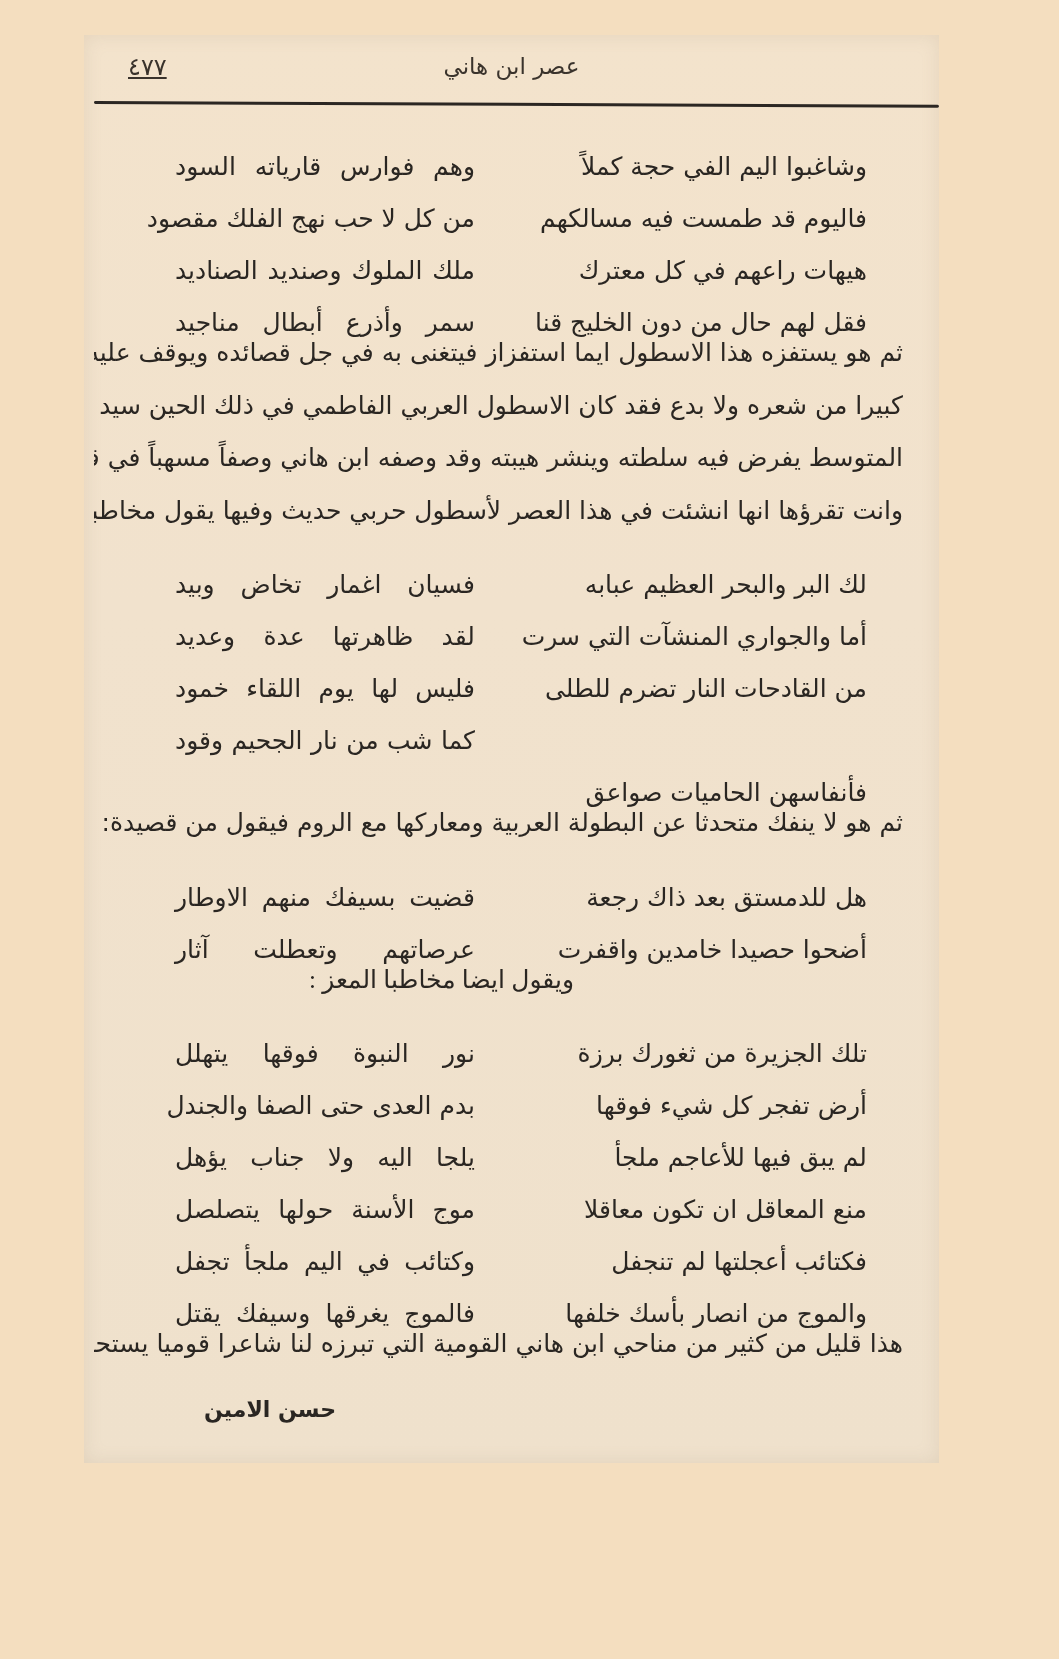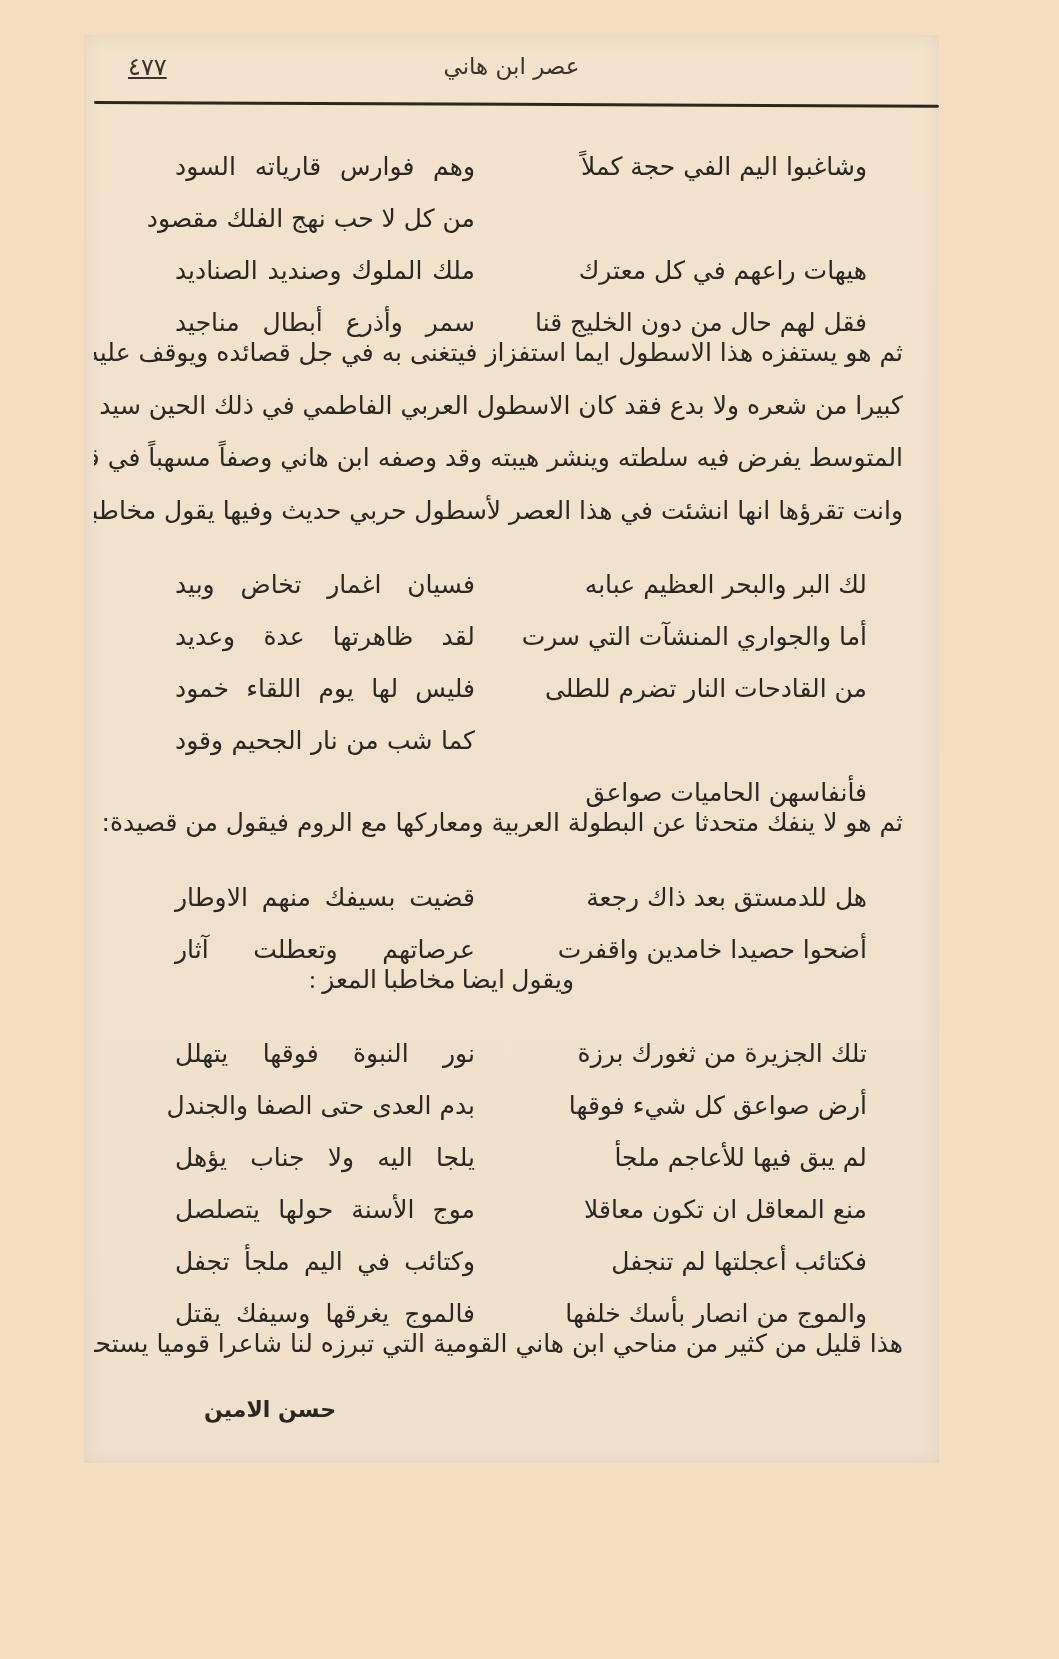--- a/index.html
+++ b/index.html
@@ -135,20 +135,21 @@
   </div>
 
   <div class="body-text">
 
     <div>
       <div class="verse">
         <span class="hemistich first">وشاغبوا اليم الفي حجة كملاً</span>
         <span class="hemistich second">وهم فوارس قارياته السود</span>
       </div>
       <div class="verse">
+        <span class="hemistich first">فاليوم قد طمست فيه مسالكهم</span>
         <span class="hemistich second">من كل لا حب نهج الفلك مقصود</span>
       </div>
       <div class="verse">
         <span class="hemistich second">ملك الملوك وصنديد الصناديد</span>
         <span class="hemistich first">هيهات راعهم في كل معترك</span>
       </div>
       <div class="verse">
         <span class="hemistich first">فقل لهم حال من دون الخليج قنا</span>
         <span class="hemistich second">سمر وأذرع أبطال مناجيد</span>
       </div>
@@ -198,21 +199,21 @@
     </div>
 
     <div class="intro-center">ويقول ايضا مخاطبا المعز :</div>
 
     <div>
       <div class="verse">
         <span class="hemistich first">تلك الجزيرة من ثغورك برزة</span>
         <span class="hemistich second">نور النبوة فوقها يتهلل</span>
       </div>
       <div class="verse">
-        <span class="hemistich first">أرض صواعق كل شيء فوقها</span>
+        <span class="hemistich first">أرض تفجر كل شيء فوقها</span>
         <span class="hemistich second">بدم العدى حتى الصفا والجندل</span>
       </div>
       <div class="verse">
         <span class="hemistich first">لم يبق فيها للأعاجم ملجأ</span>
         <span class="hemistich second">يلجا اليه ولا جناب يؤهل</span>
       </div>
       <div class="verse">
         <span class="hemistich first">منع المعاقل ان تكون معاقلا</span>
         <span class="hemistich second">موج الأسنة حولها يتصلصل</span>
       </div>

